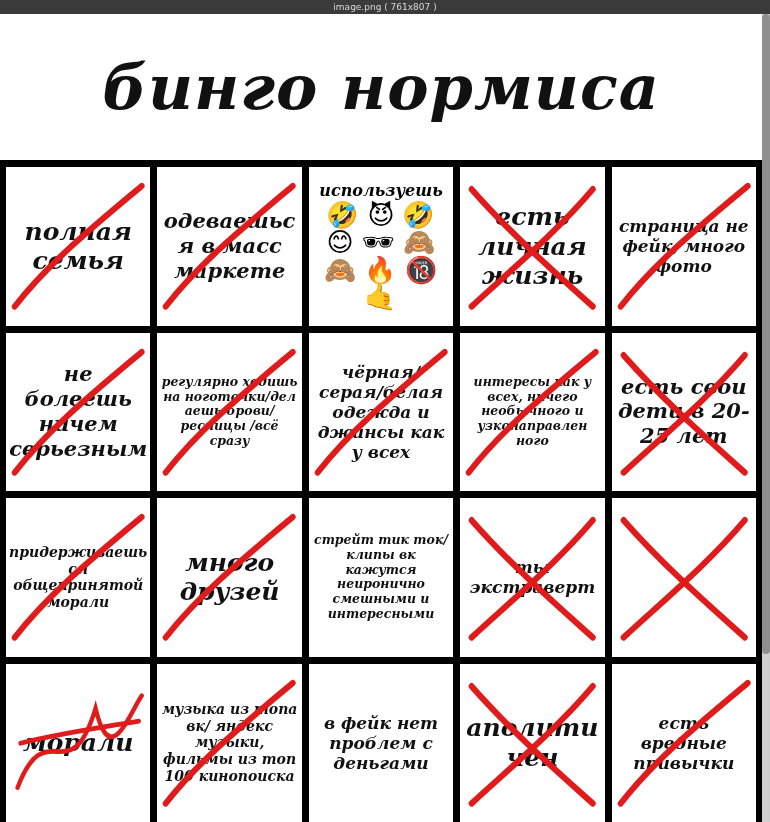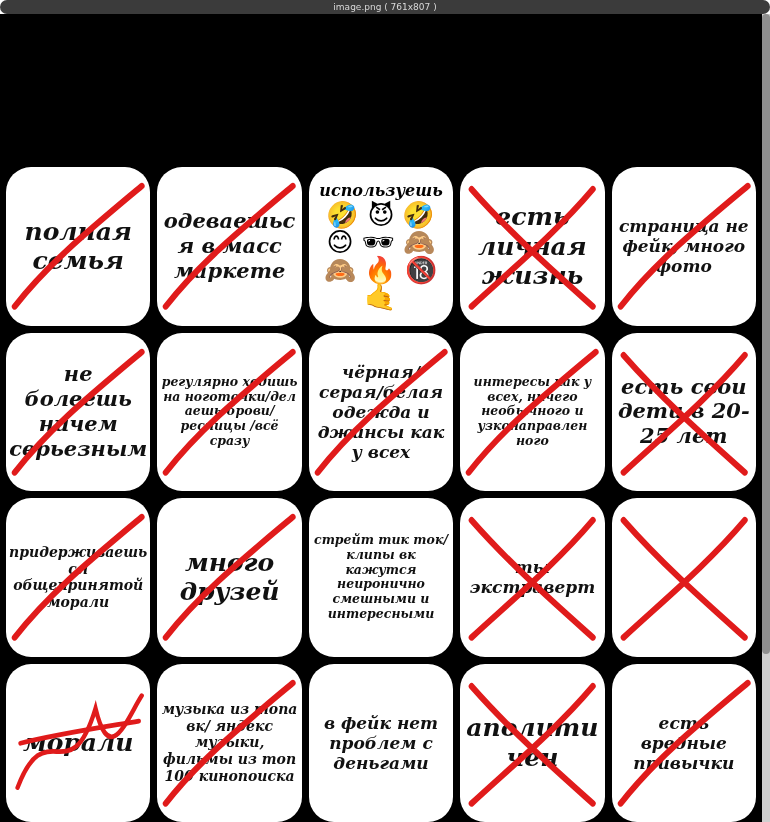--- a/index.html
+++ b/index.html
@@ -24,21 +24,20 @@
     width: 770px;
     height: 14px;
     background: #3b3b3b;
     color: #d9d9d9;
     font-size: 9px;
     line-height: 14px;
     text-align: center;
     font-family: "DejaVu Sans", sans-serif;
     white-space: nowrap;
     overflow: hidden;
-    border-radius: 7px;
   }
   #image-area {
     position: absolute;
     top: 14px;
     left: 0;
     width: 762px;
     height: 808px;
     background: #ffffff;
     overflow: hidden;
   }
@@ -105,21 +104,20 @@
   }
   .cell {
     position: relative;
     background: #ffffff;
     overflow: hidden;
     display: flex;
     align-items: center;
     justify-content: center;
     padding: 4px 3px;
     box-sizing: border-box;
-    border-radius: 25px;
   }
   .cell-text {
     font-family: "DejaVu Serif", serif;
     font-style: italic;
     font-weight: bold;
     color: #111111;
     text-align: center;
     line-height: 1.18;
     width: 100%;
     word-wrap: break-word;
@@ -168,20 +166,23 @@
 
 <div id="viewer">
 
   <div id="titlebar">
     <span>image.png ( 761x807 )</span>
   </div>
 
   <div id="image-area">
     <div class="poster">
 
+      <div class="title-band">
+        <div class="poster-title">бинго нормиса</div>
+      </div>
 
       <div class="grid" id="bingo-grid">
           <div class="cell">
             <div class="cell-text sz-xl">полная семья</div>
             <div class="mark">
               <svg viewBox="0 0 100 100" preserveAspectRatio="none">
                 <path class="stroke" d="M6 88 C30 60, 60 38, 94 12"></path>
               </svg>
             </div>
           </div>

